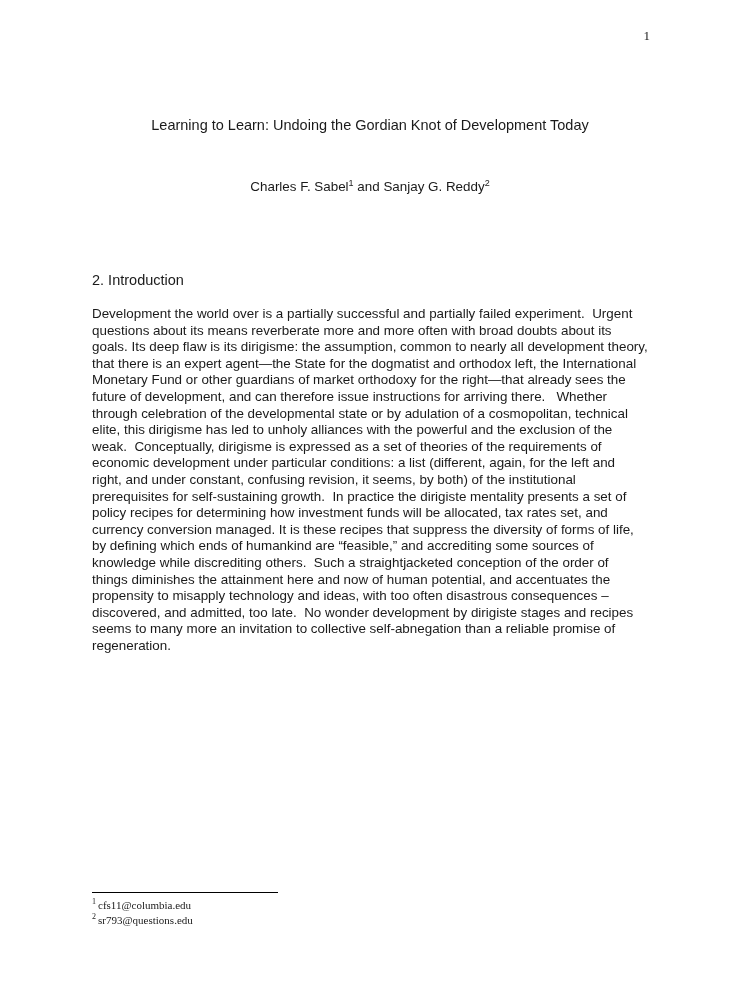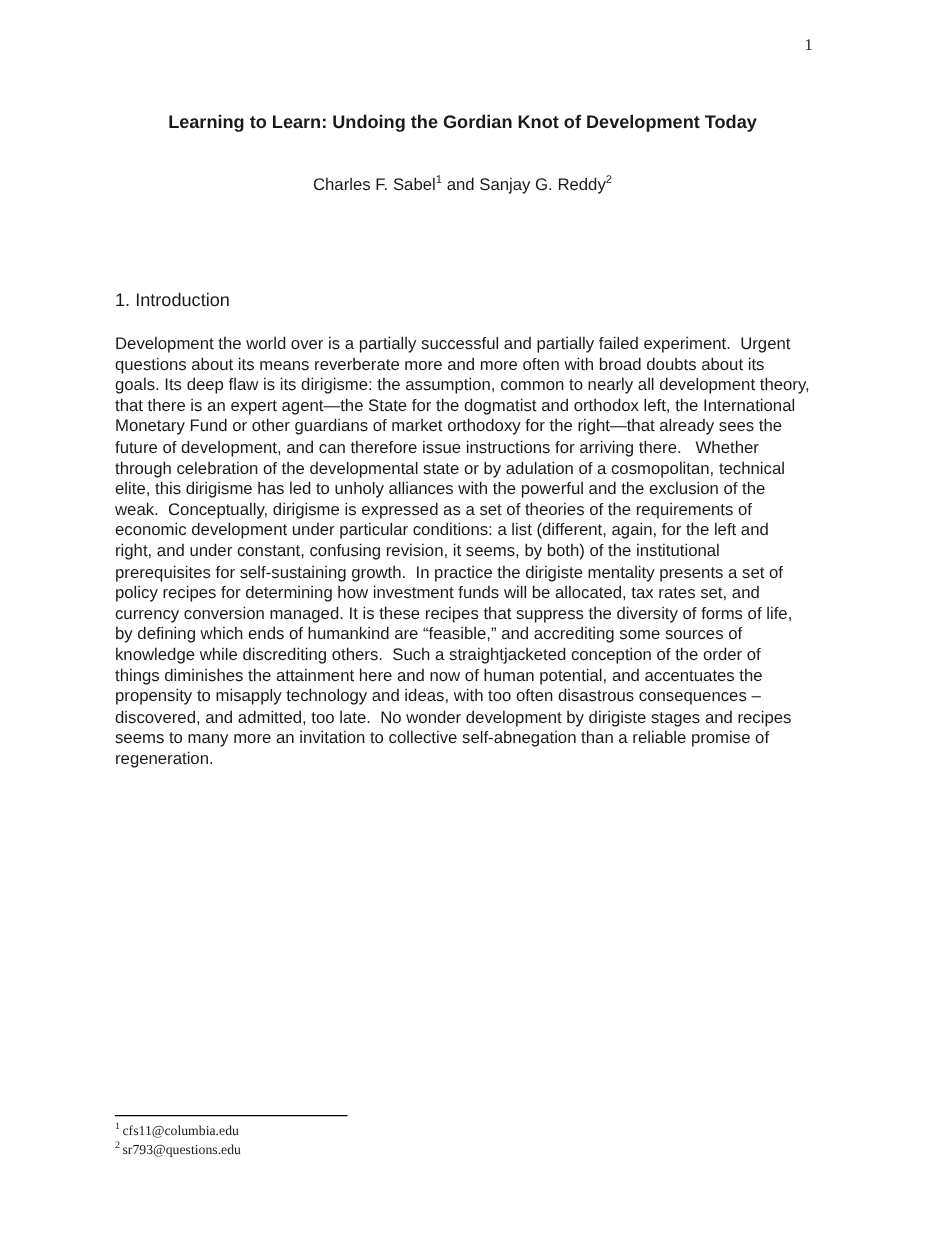--- a/index.html
+++ b/index.html
@@ -21,29 +21,29 @@
   .page-number {
     position: absolute;
     top: 28px;
     right: 90px;
     font-family: "Liberation Serif", serif;
     font-size: 13px;
     color: #1a1a1a;
   }
   .paper-title {
     margin: 0;
-    padding-top: 89px;
+    padding-top: 116px;
     text-align: center;
     font-size: 14.5px;
-    font-weight: bold;
+    font-weight: normal;
     line-height: 18px;
     color: #1a1a1a;
   }
   .authors-line {
-    margin-top: 32px;
+    margin-top: 44px;
     text-align: center;
     font-size: 13.4px;
     line-height: 17px;
   }
   .authors-line sup {
     font-size: 9px;
     vertical-align: super;
     line-height: 0;
   }
   .section-heading {
@@ -92,21 +92,21 @@
 <div class="page">
 
   <div class="page-number">1</div>
 
   <h1 class="paper-title">Learning to Learn: Undoing the Gordian Knot of Development Today</h1>
 
   <div class="authors-line">
     <span>Charles F. Sabel</span><sup>1</sup><span> and Sanjay G. Reddy</span><sup>2</sup>
   </div>
 
-  <h2 class="section-heading">1. Introduction</h2>
+  <h2 class="section-heading">2. Introduction</h2>
 
   <p class="body-paragraph">Development the world over is a partially successful and partially failed experiment.  Urgent questions about its means reverberate more and more often with broad doubts about its goals. Its deep flaw is its dirigisme: the assumption, common to nearly all development theory, that there is an expert agent—the State for the dogmatist and orthodox left, the International Monetary Fund or other guardians of market orthodoxy for the right—that already sees the future of development, and can therefore issue instructions for arriving there.   Whether through celebration of the developmental state or by adulation of a cosmopolitan, technical elite, this dirigisme has led to unholy alliances with the powerful and the exclusion of the weak.  Conceptually, dirigisme is expressed as a set of theories of the requirements of economic development under particular conditions: a list (different, again, for the left and right, and under constant, confusing revision, it seems, by both) of the institutional prerequisites for self-sustaining growth.  In practice the dirigiste mentality presents a set of policy recipes for determining how investment funds will be allocated, tax rates set, and currency conversion managed. It is these recipes that suppress the diversity of forms of life, by defining which ends of humankind are “feasible,” and accrediting some sources of knowledge while discrediting others.  Such a straightjacketed conception of the order of things diminishes the attainment here and now of human potential, and accentuates the propensity to misapply technology and ideas, with too often disastrous consequences – discovered, and admitted, too late.  No wonder development by dirigiste stages and recipes seems to many more an invitation to collective self-abnegation than a reliable promise of regeneration.</p>
 
 
   <div class="footnote-block">
     <div class="footnote-rule"></div>
     <div class="footnote">
       <sup>1</sup><span>cfs11@columbia.edu</span>
     </div>
     <div class="footnote">

